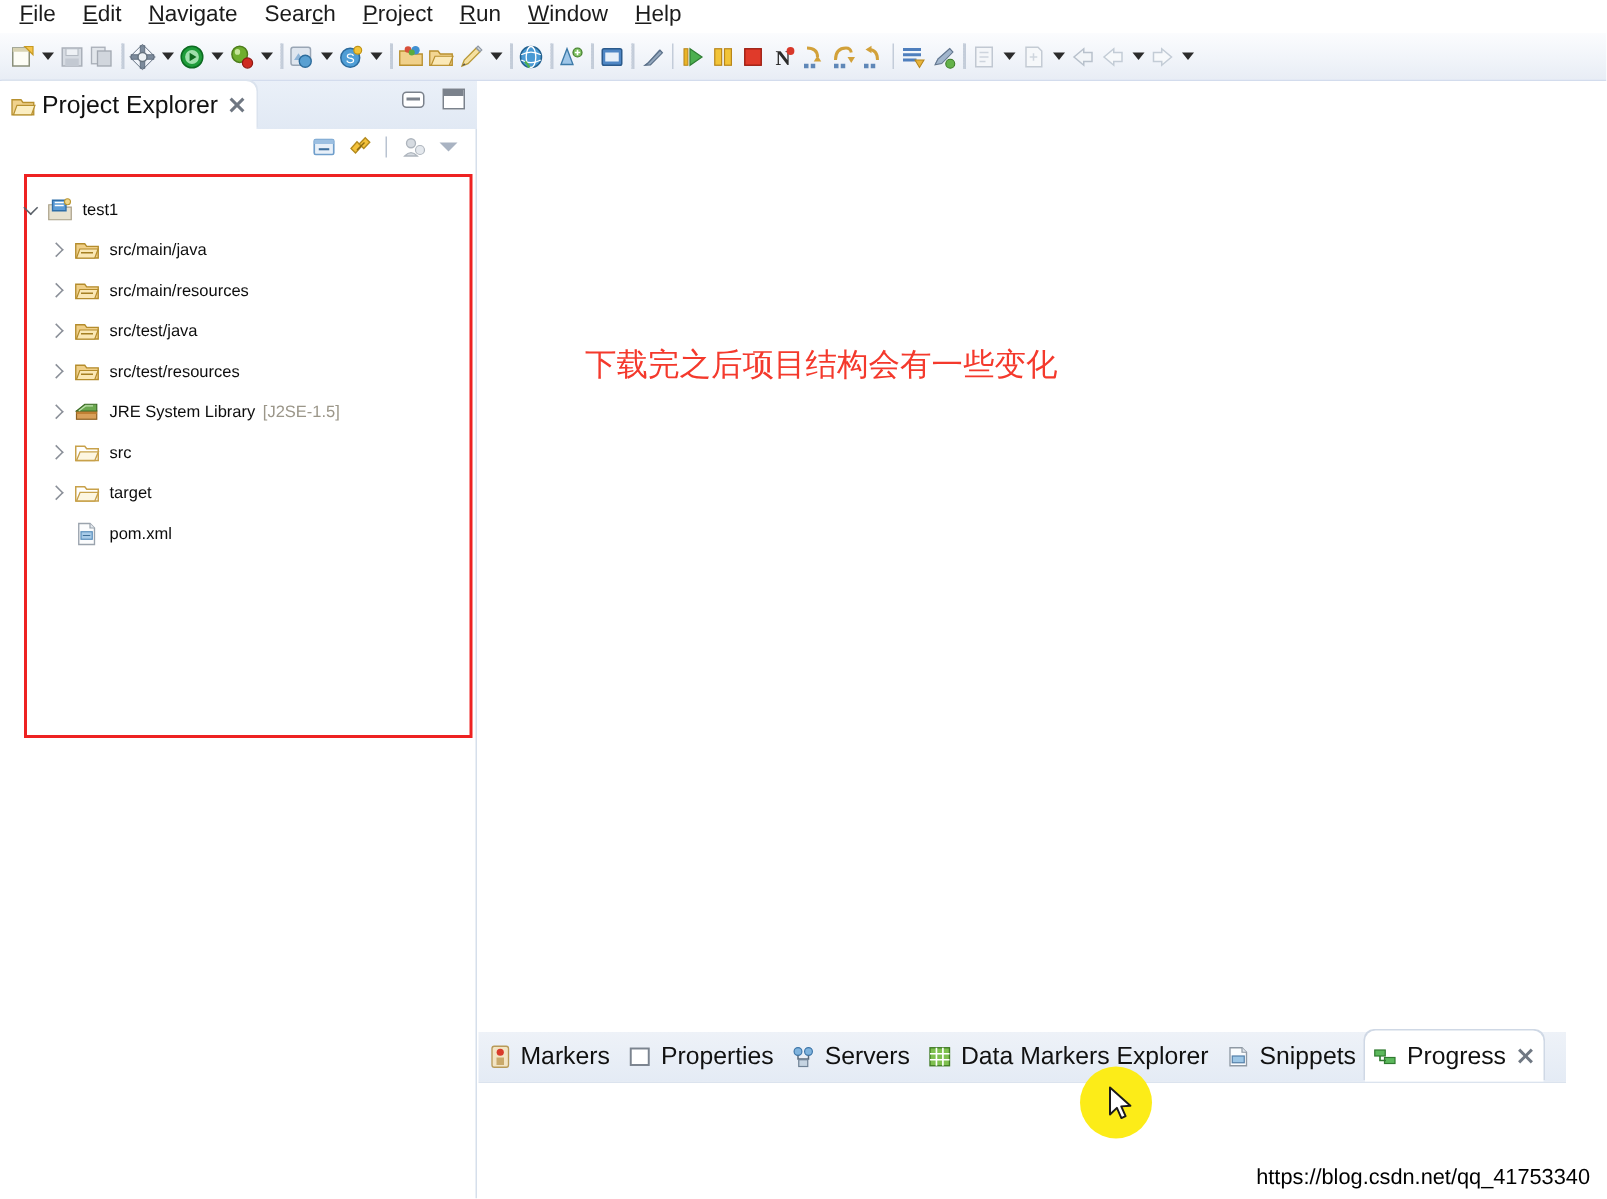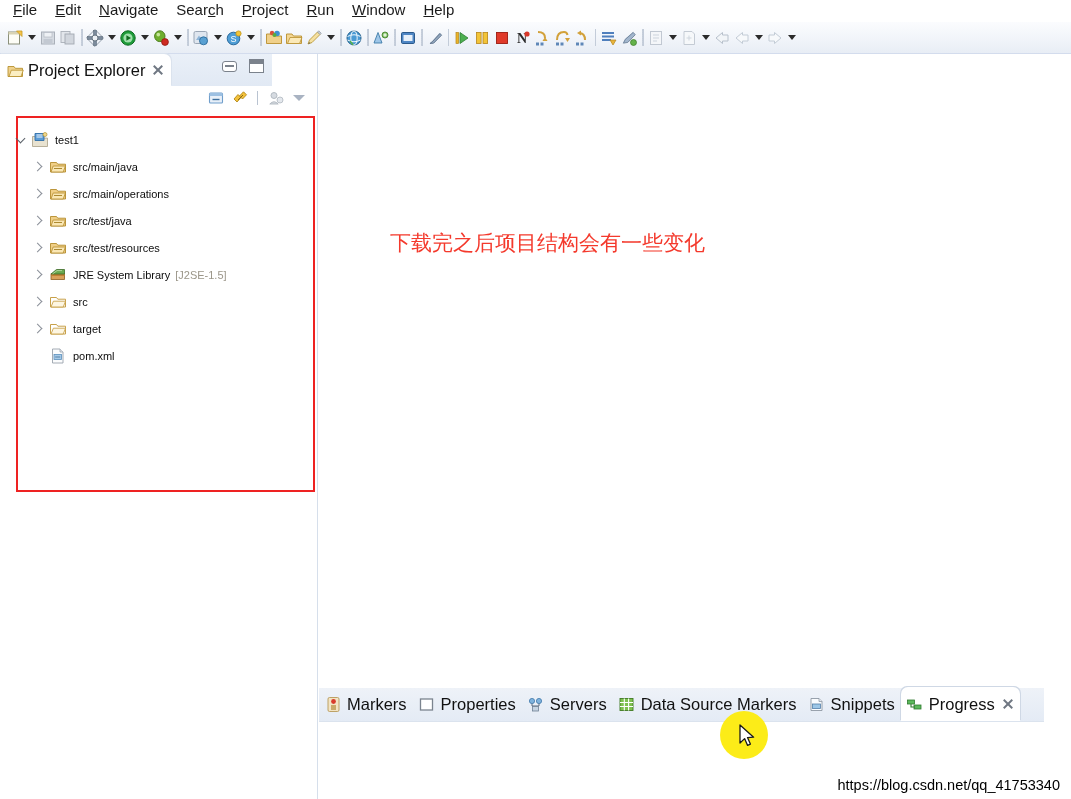--- a/index.html
+++ b/index.html
@@ -67,21 +67,21 @@
 
   
   .left-panel {
     position: absolute; left: 0; top: 54px;
     width: 318px; height: 745px;
     background: #ffffff;
     border-right: 1px solid #d6dfeb;
   }
   .pe-tabstrip {
     position: absolute; left: 0; top: 0;
-    width: 272px; height: 32px;
+    width: 318px; height: 32px;
     background: linear-gradient(to bottom,#eaf0f8 0%,#e1e9f4 100%);
   }
   .pe-tab {
     position: absolute; left: 0; top: 0;
     height: 32px;
     background: #ffffff;
     border-top-right-radius: 7px;
     display: flex; align-items: center;
     padding: 0 7px 0 6px;
     box-shadow: 1px -1px 0 #dbe3ee;
@@ -620,21 +620,21 @@
 
       <div class="tree-row indent-1">
         <span class="tw tw-right"></span>
         <span class="tree-icon">
           <svg width="18" height="18" viewBox="0 0 18 18">
             <path d="M1.5 4.5 h6 l1.3 1.7 h7.7 v7.8 h-15 Z" fill="#f0cf87" stroke="#b48c2c" stroke-width="0.9"></path>
             <path d="M2 14 L4.2 8 h12.2 L14.2 14 Z" fill="#fae7b4" stroke="#b48c2c" stroke-width="0.8"></path>
             <path d="M5 10.5 h8" stroke="#a47f22" stroke-width="0.9"></path>
           </svg>
         </span>
-        <span class="tree-label">src/main/operations</span>
+        <span class="tree-label">src/main/resources</span>
       </div>
 
       <div class="tree-row indent-1">
         <span class="tw tw-right"></span>
         <span class="tree-icon">
           <svg width="18" height="18" viewBox="0 0 18 18">
             <path d="M1.5 4.5 h6 l1.3 1.7 h7.7 v7.8 h-15 Z" fill="#f0cf87" stroke="#b48c2c" stroke-width="0.9"></path>
             <path d="M2 14 L4.2 8 h12.2 L14.2 14 Z" fill="#fae7b4" stroke="#b48c2c" stroke-width="0.8"></path>
             <path d="M5 10.5 h8" stroke="#a47f22" stroke-width="0.9"></path>
           </svg>
@@ -746,21 +746,21 @@
         <span class="bp-tab-label">Servers</span>
       </div>
 
       <div class="bp-tab">
         <span class="bp-icon">
           <svg width="17" height="17" viewBox="0 0 17 17">
             <rect x="2" y="2.5" width="13" height="12" fill="#7ec04f" stroke="#3f7a22" stroke-width="0.9"></rect>
             <path d="M6.3 2.5 v12 M10.6 2.5 v12 M2 6.5 h13 M2 10.5 h13" stroke="#ffffff" stroke-width="1.1"></path>
           </svg>
         </span>
-        <span class="bp-tab-label">Data Source Markers</span>
+        <span class="bp-tab-label">Data Markers Explorer</span>
       </div>
 
       <div class="bp-tab">
         <span class="bp-icon">
           <svg width="17" height="17" viewBox="0 0 17 17">
             <path d="M3 2.5 h8 l3 3 v9 h-11 Z" fill="#fafcfe" stroke="#8f99a4" stroke-width="0.9"></path>
             <path d="M11 2.5 v3 h3" fill="#e2e8ef" stroke="#8f99a4" stroke-width="0.8"></path>
             <rect x="4.5" y="8" width="8" height="4.5" fill="#9cc6e6" stroke="#547fa8" stroke-width="0.8"></rect>
           </svg>
         </span>

